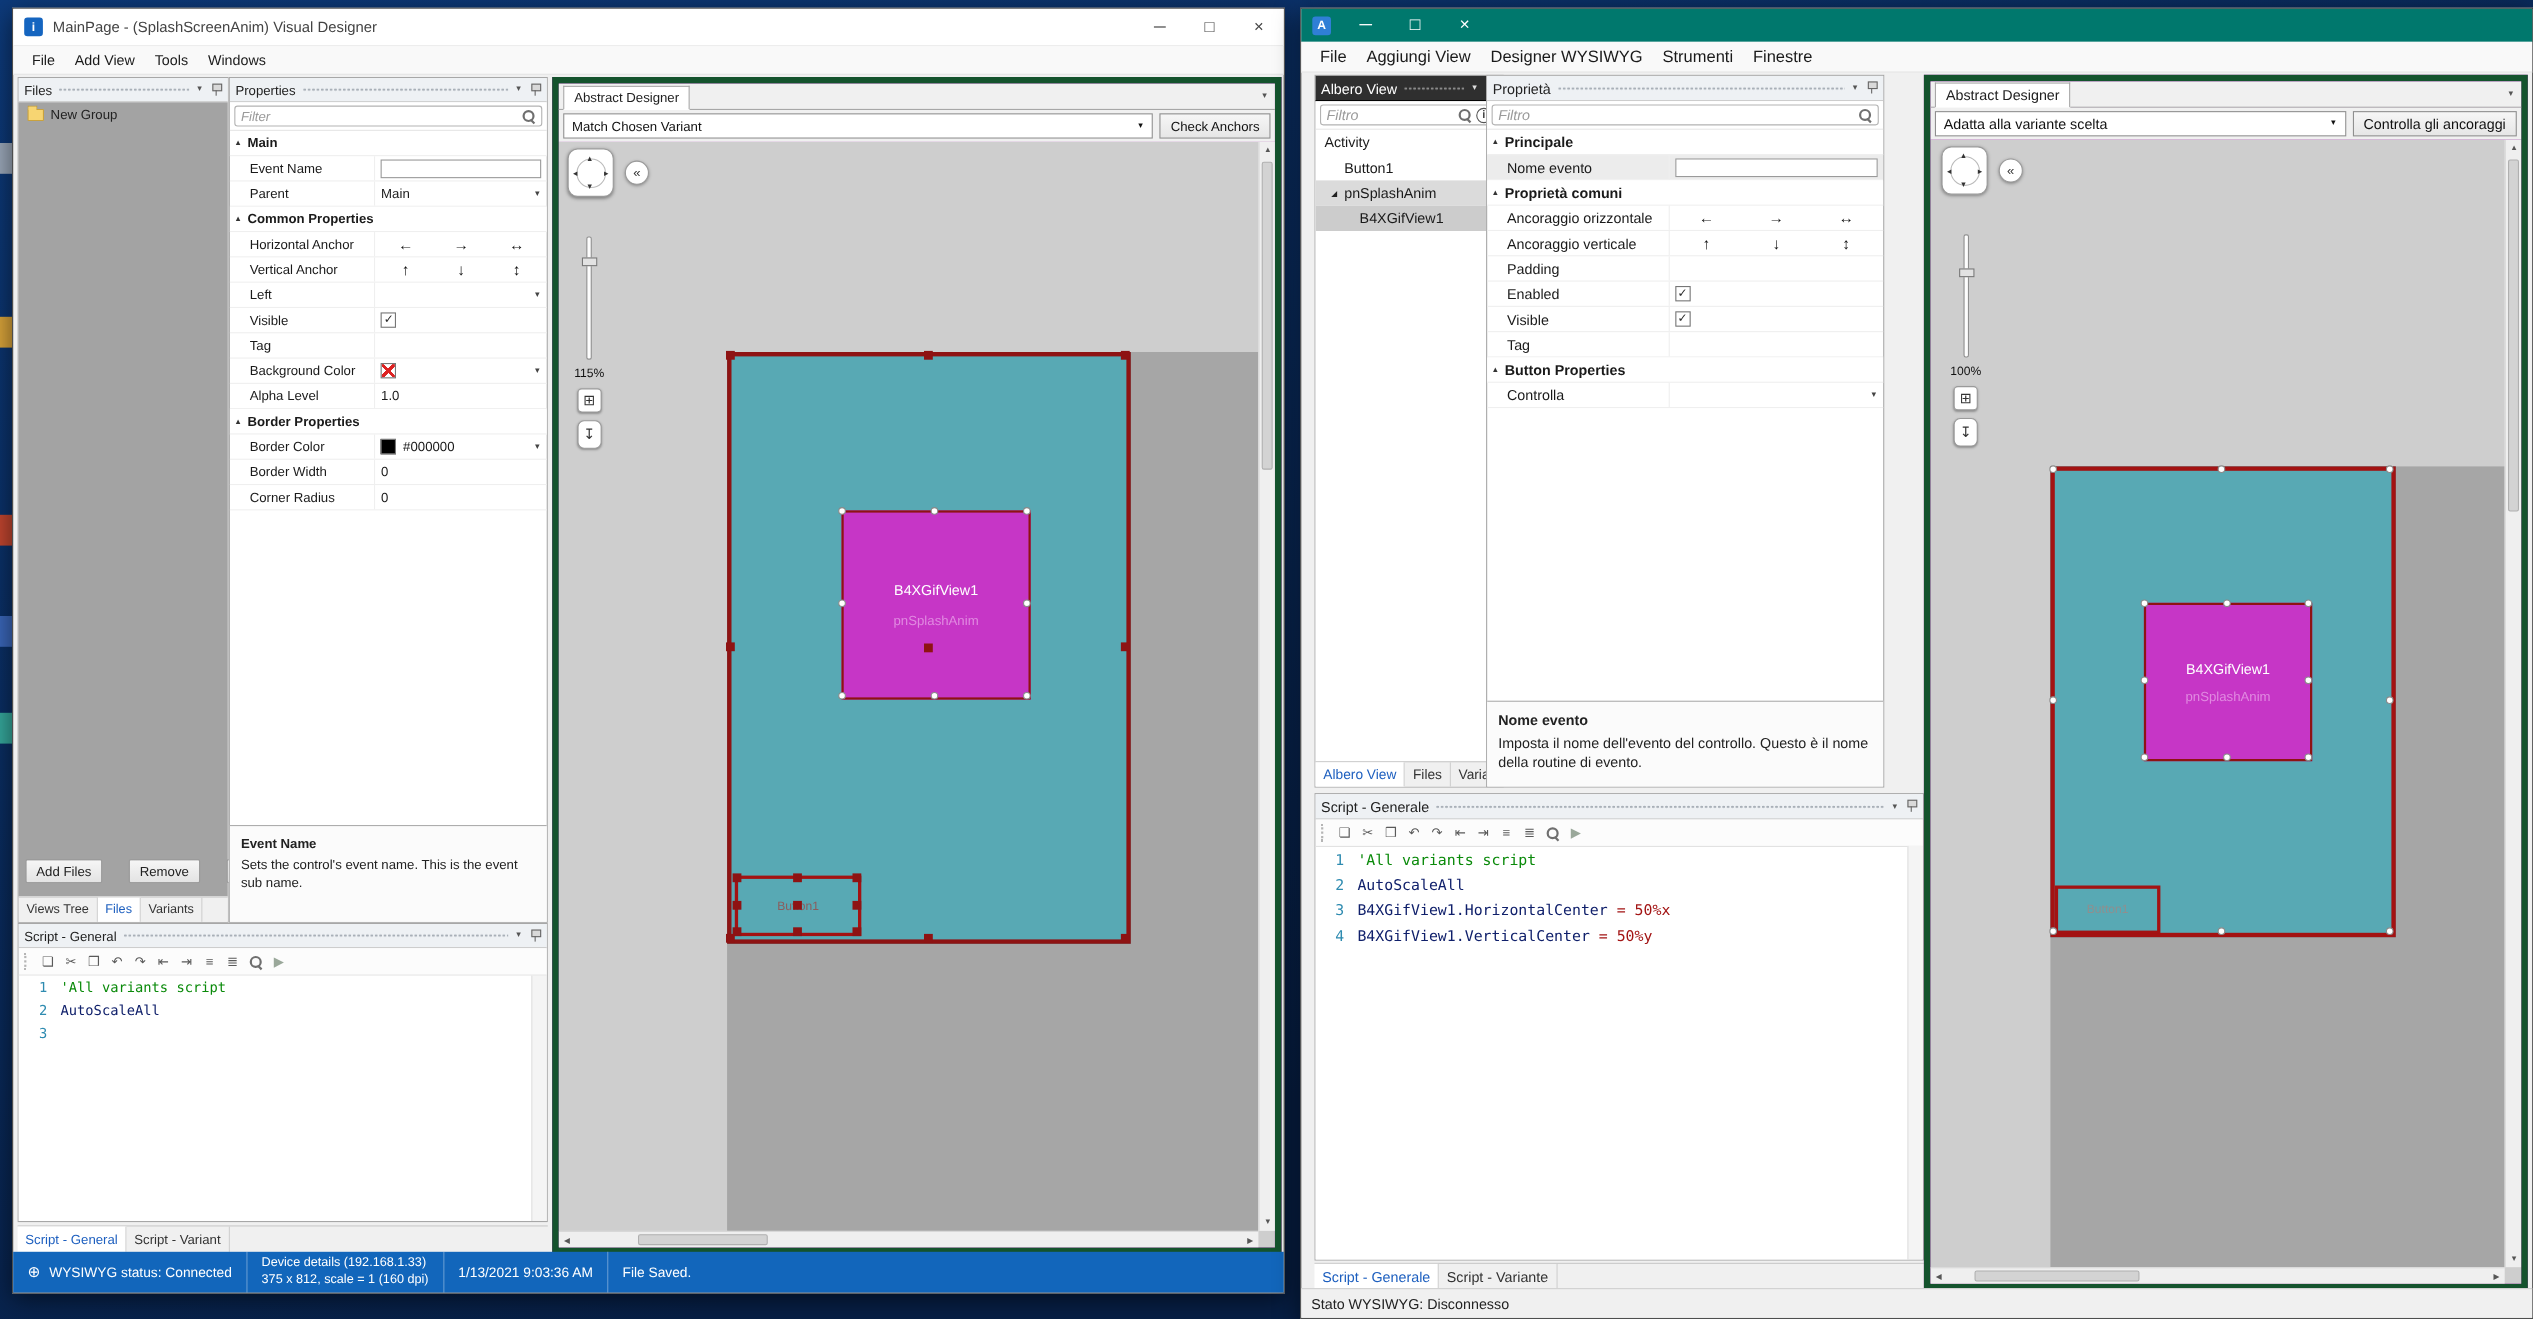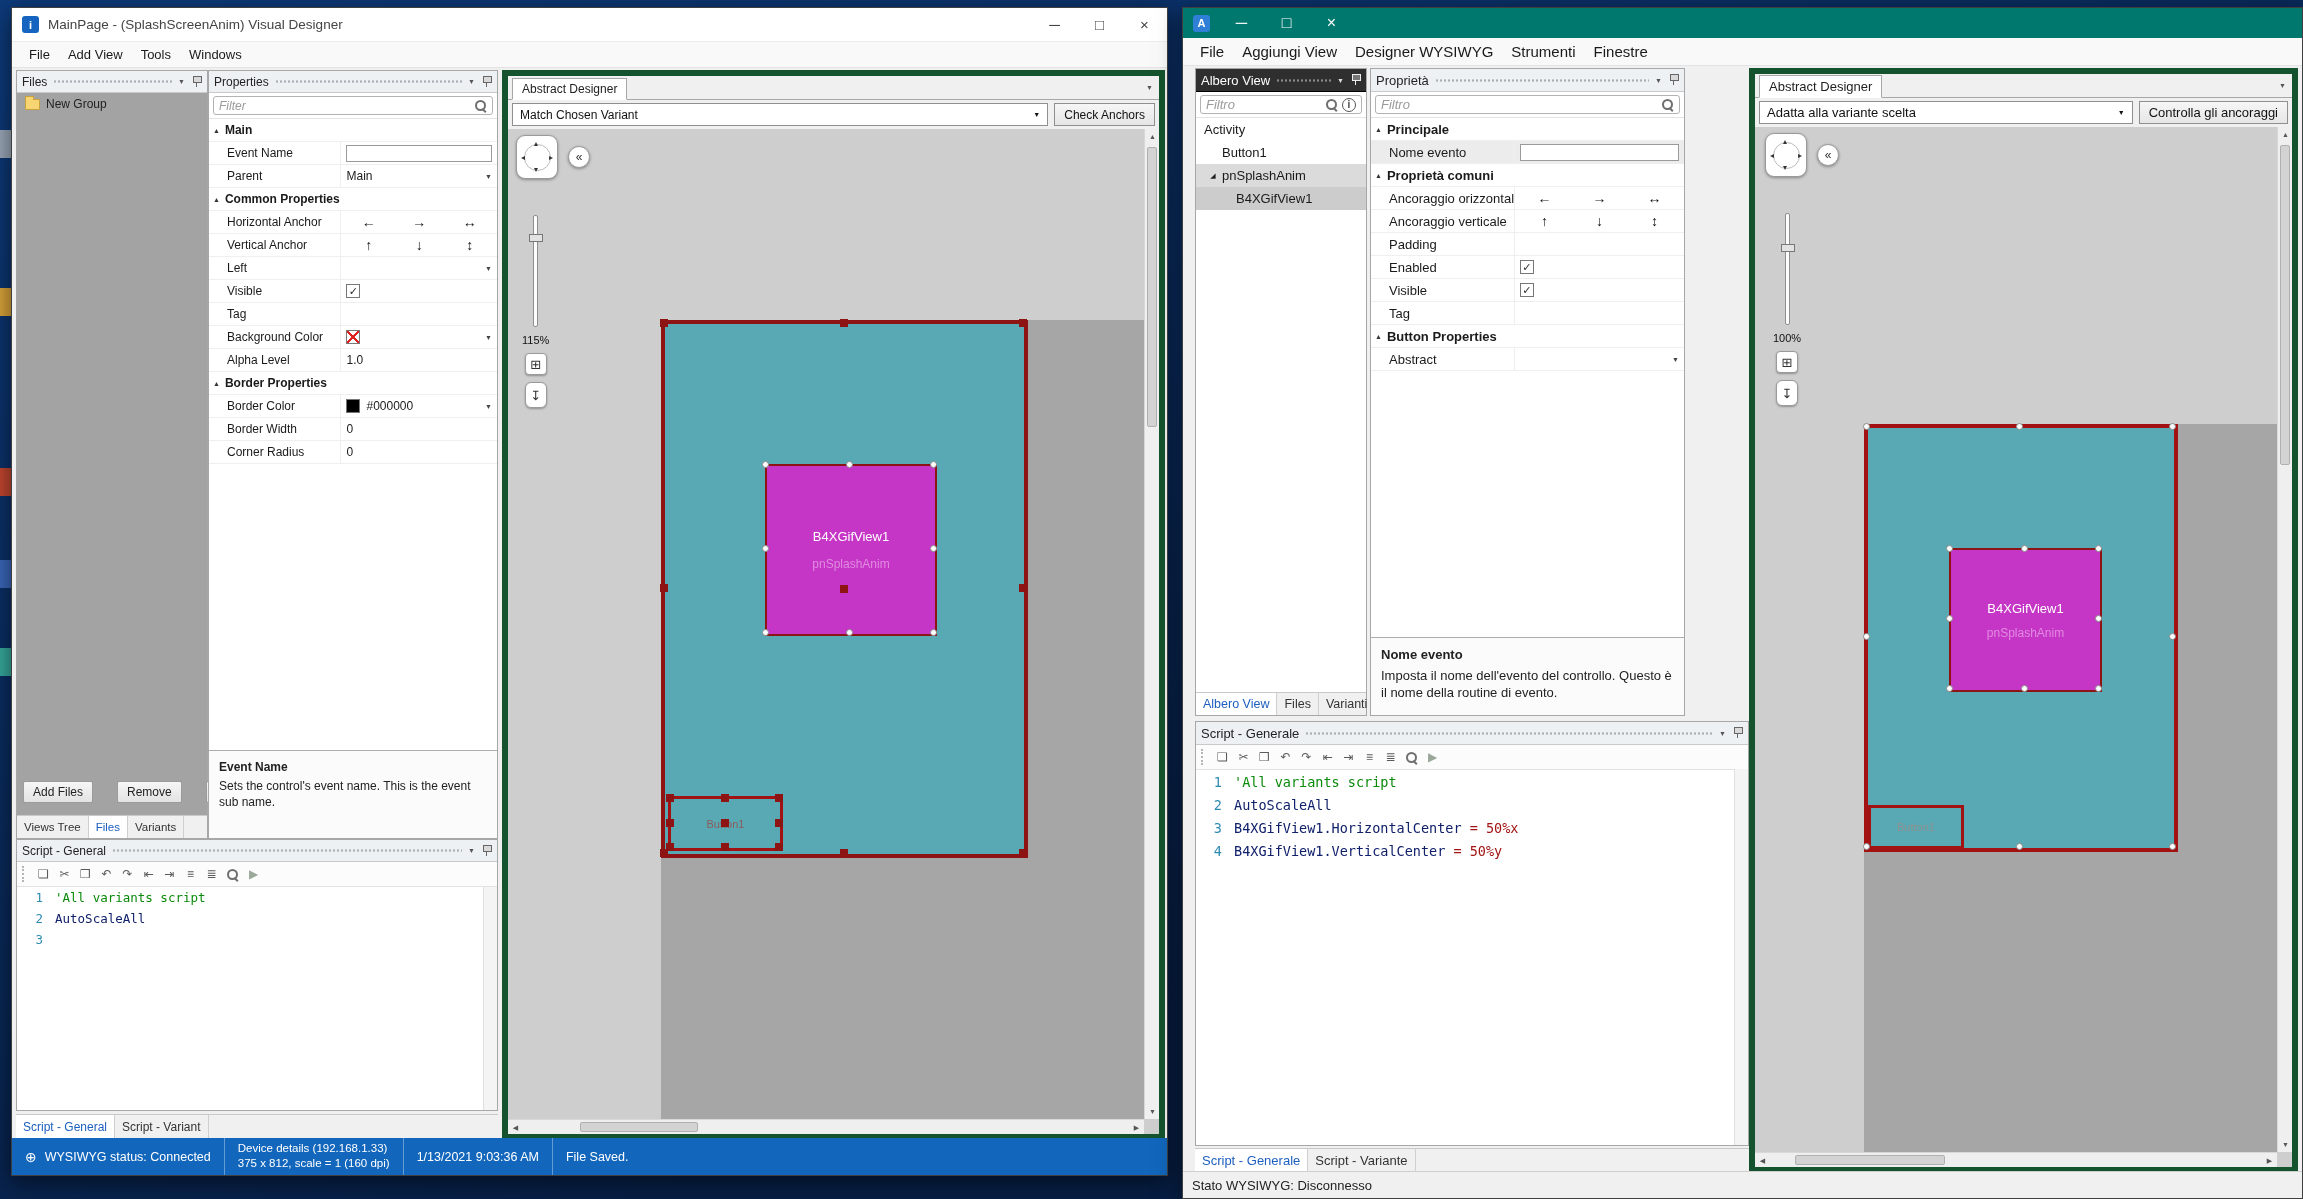--- a/index.html
+++ b/index.html
@@ -151,21 +151,21 @@
 .statusbar-r{position:absolute;left:0;right:0;bottom:0;height:27px;background:#f0f0f0;border-top:1px solid #cfcfcf;display:flex;align-items:center;padding-left:9px;font-size:13px;color:#222}
 
 
 .files-panel{left:4px;top:62px;width:192px;height:769px}
 .props-panel-l{left:196px;top:62px;width:290px;height:769px}
 .script-panel-l{left:4px;top:831px;width:482px;height:272px}
 .designer-l{left:490px;top:62px;width:663px;height:1070px}
 .stabs-l{left:4px;top:1106px;width:482px}
 
 .tree-panel{left:12px;top:60px;width:172px;height:648px}
-.props-panel-r{left:187px;top:60px;width:315px;height:648px}
+.props-panel-r{left:168px;top:60px;width:362px;height:648px}
 .script-panel-r{left:12px;top:713px;width:554px;height:425px}
 .designer-r{left:566px;top:60px;width:549px;height:1105px}
 .stabs-r{left:12px;top:1140px;width:554px}
 </style>
 </head>
 <body>
 
 <div class="desktop">
 
   <span class="edge-ic" style="top:130px;background:#9aa7b8"></span>
@@ -580,21 +580,21 @@
           </div>
         <div class="prow">
             <div class="lab">Tag</div>
             <div class="val"></div>
           </div>
         <div class="psec">
             <span class="tri">▲</span>
             <span>Button Properties</span>
           </div>
         <div class="prow">
-            <div class="lab">Abstract</div>
+            <div class="lab">Controlla</div>
             <div class="val">
               <span class="dd">▼</span>
             </div>
           </div>
       </div>
       <div class="descbox" style="height:78px">
         <b>Nome evento</b>
         <span>Imposta il nome dell'evento del controllo. Questo è il nome della routine di evento.</span>
       </div>
     </div>

